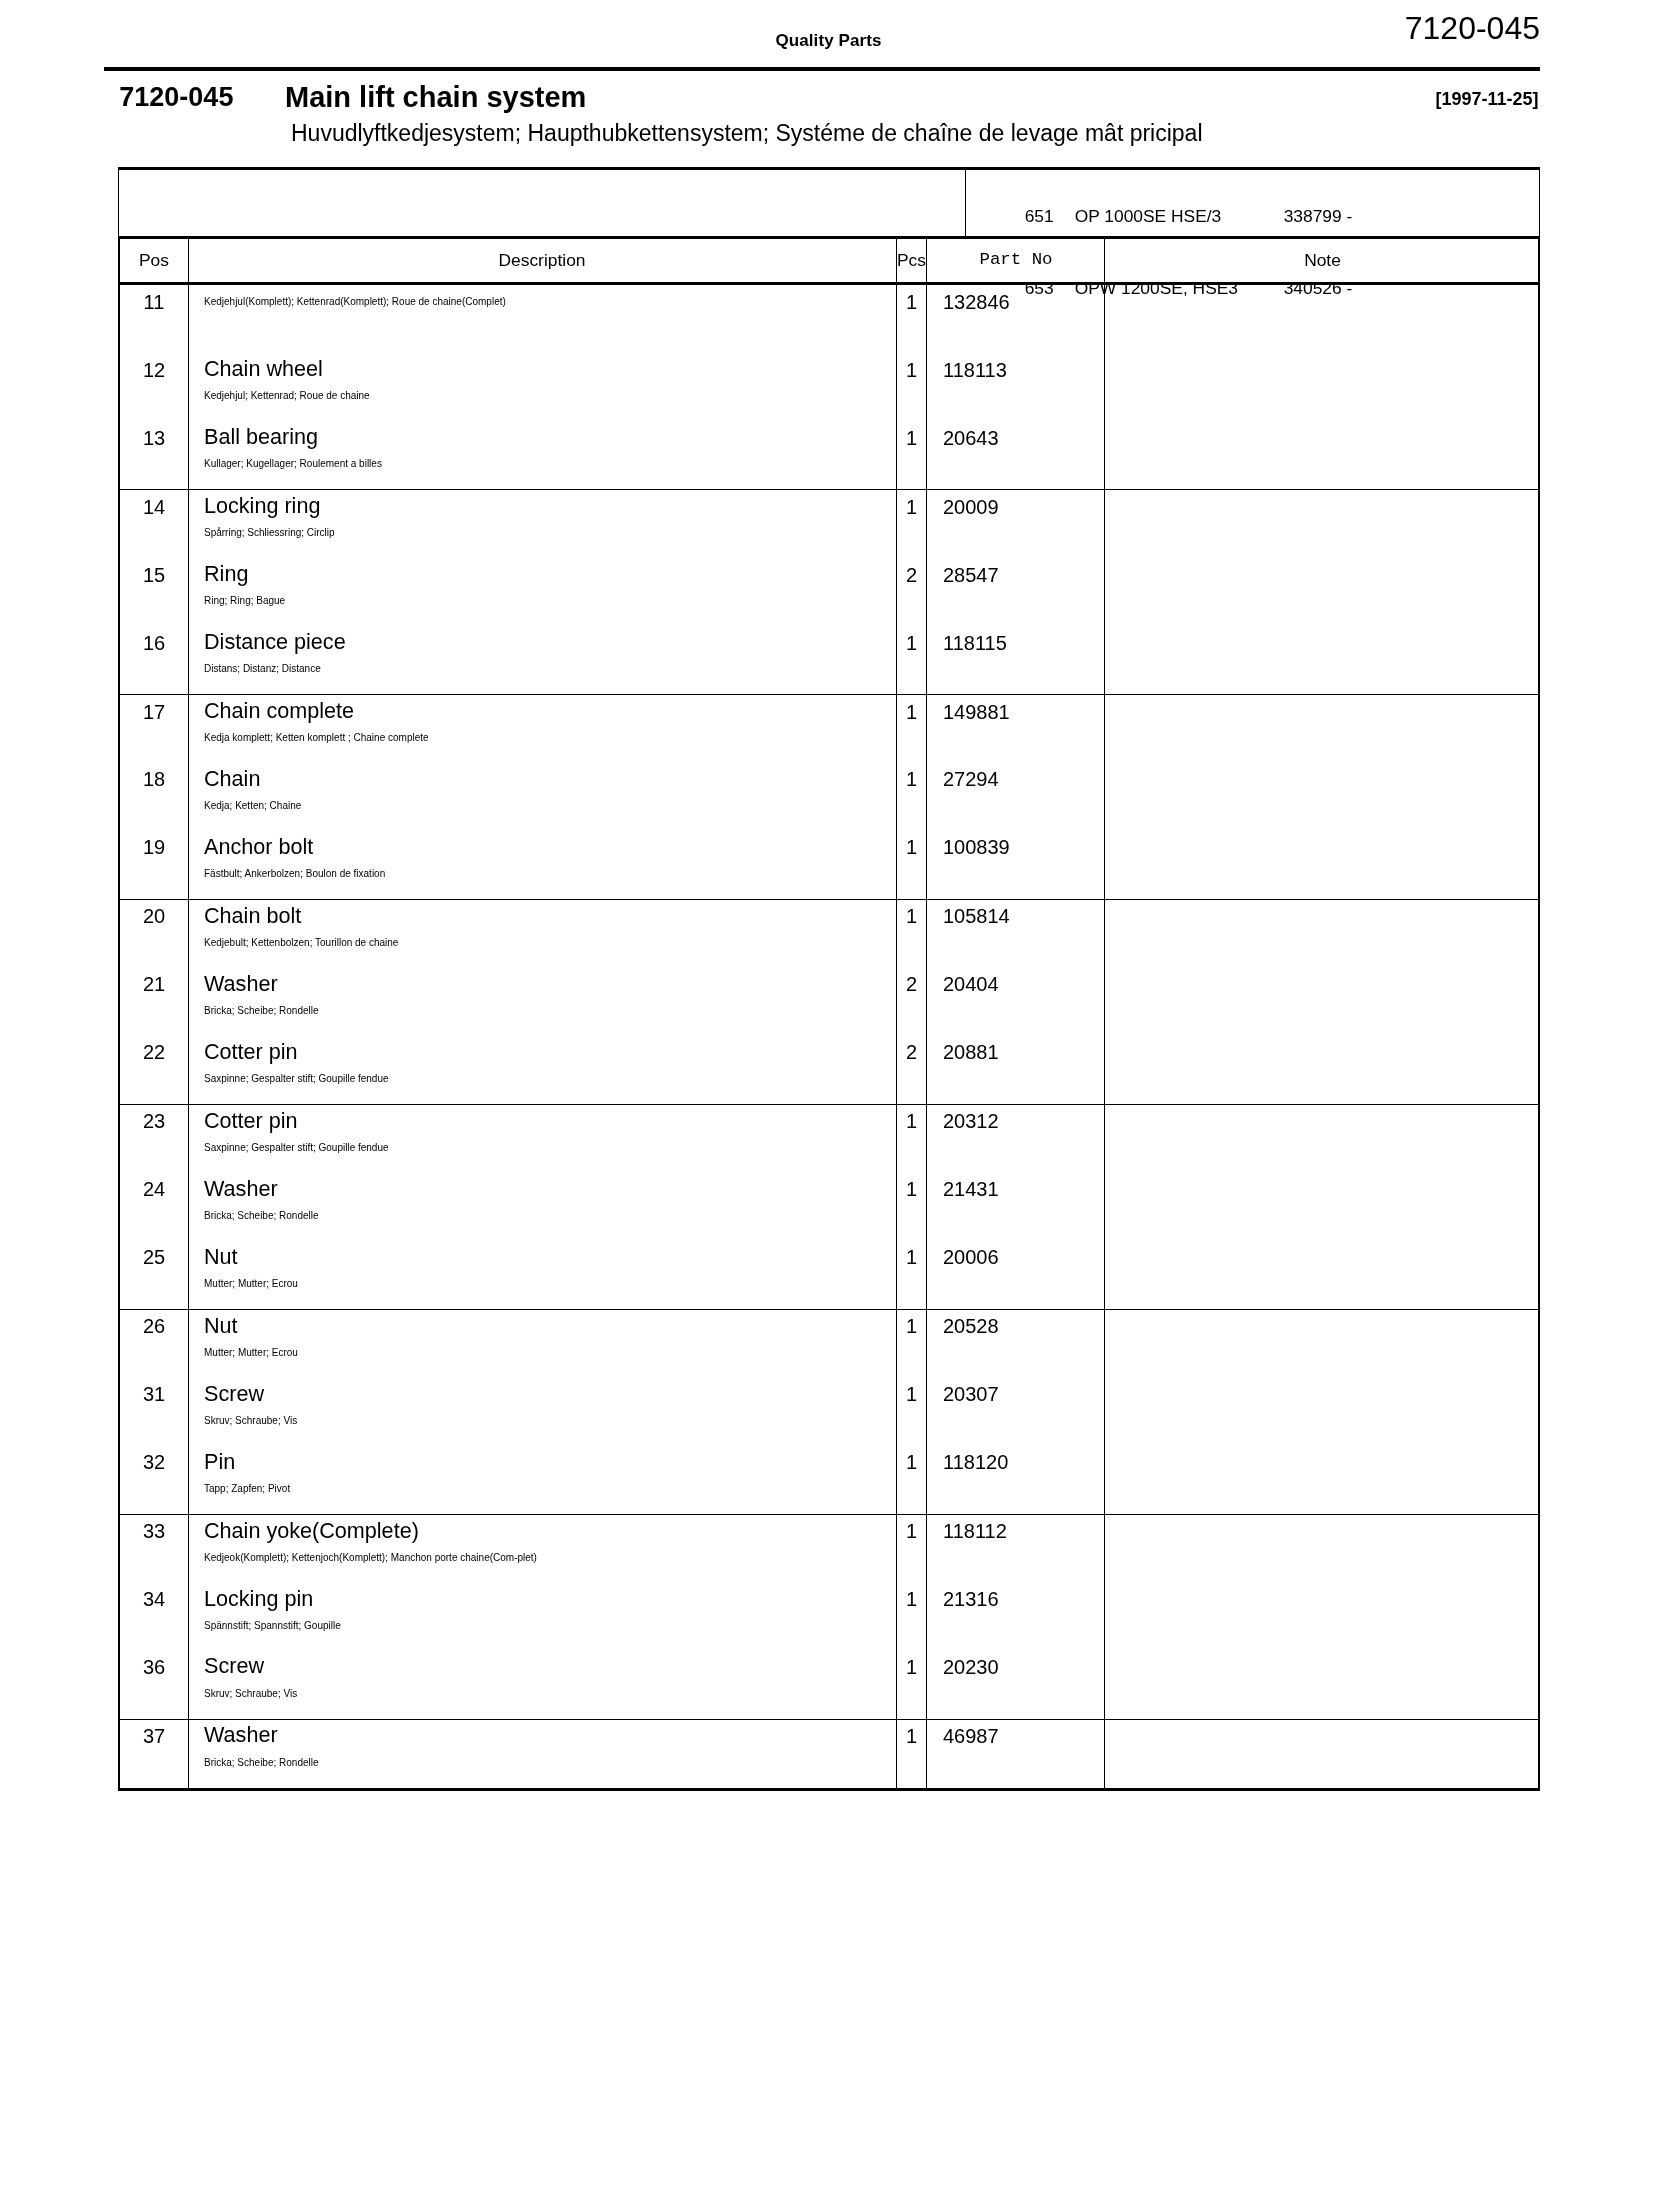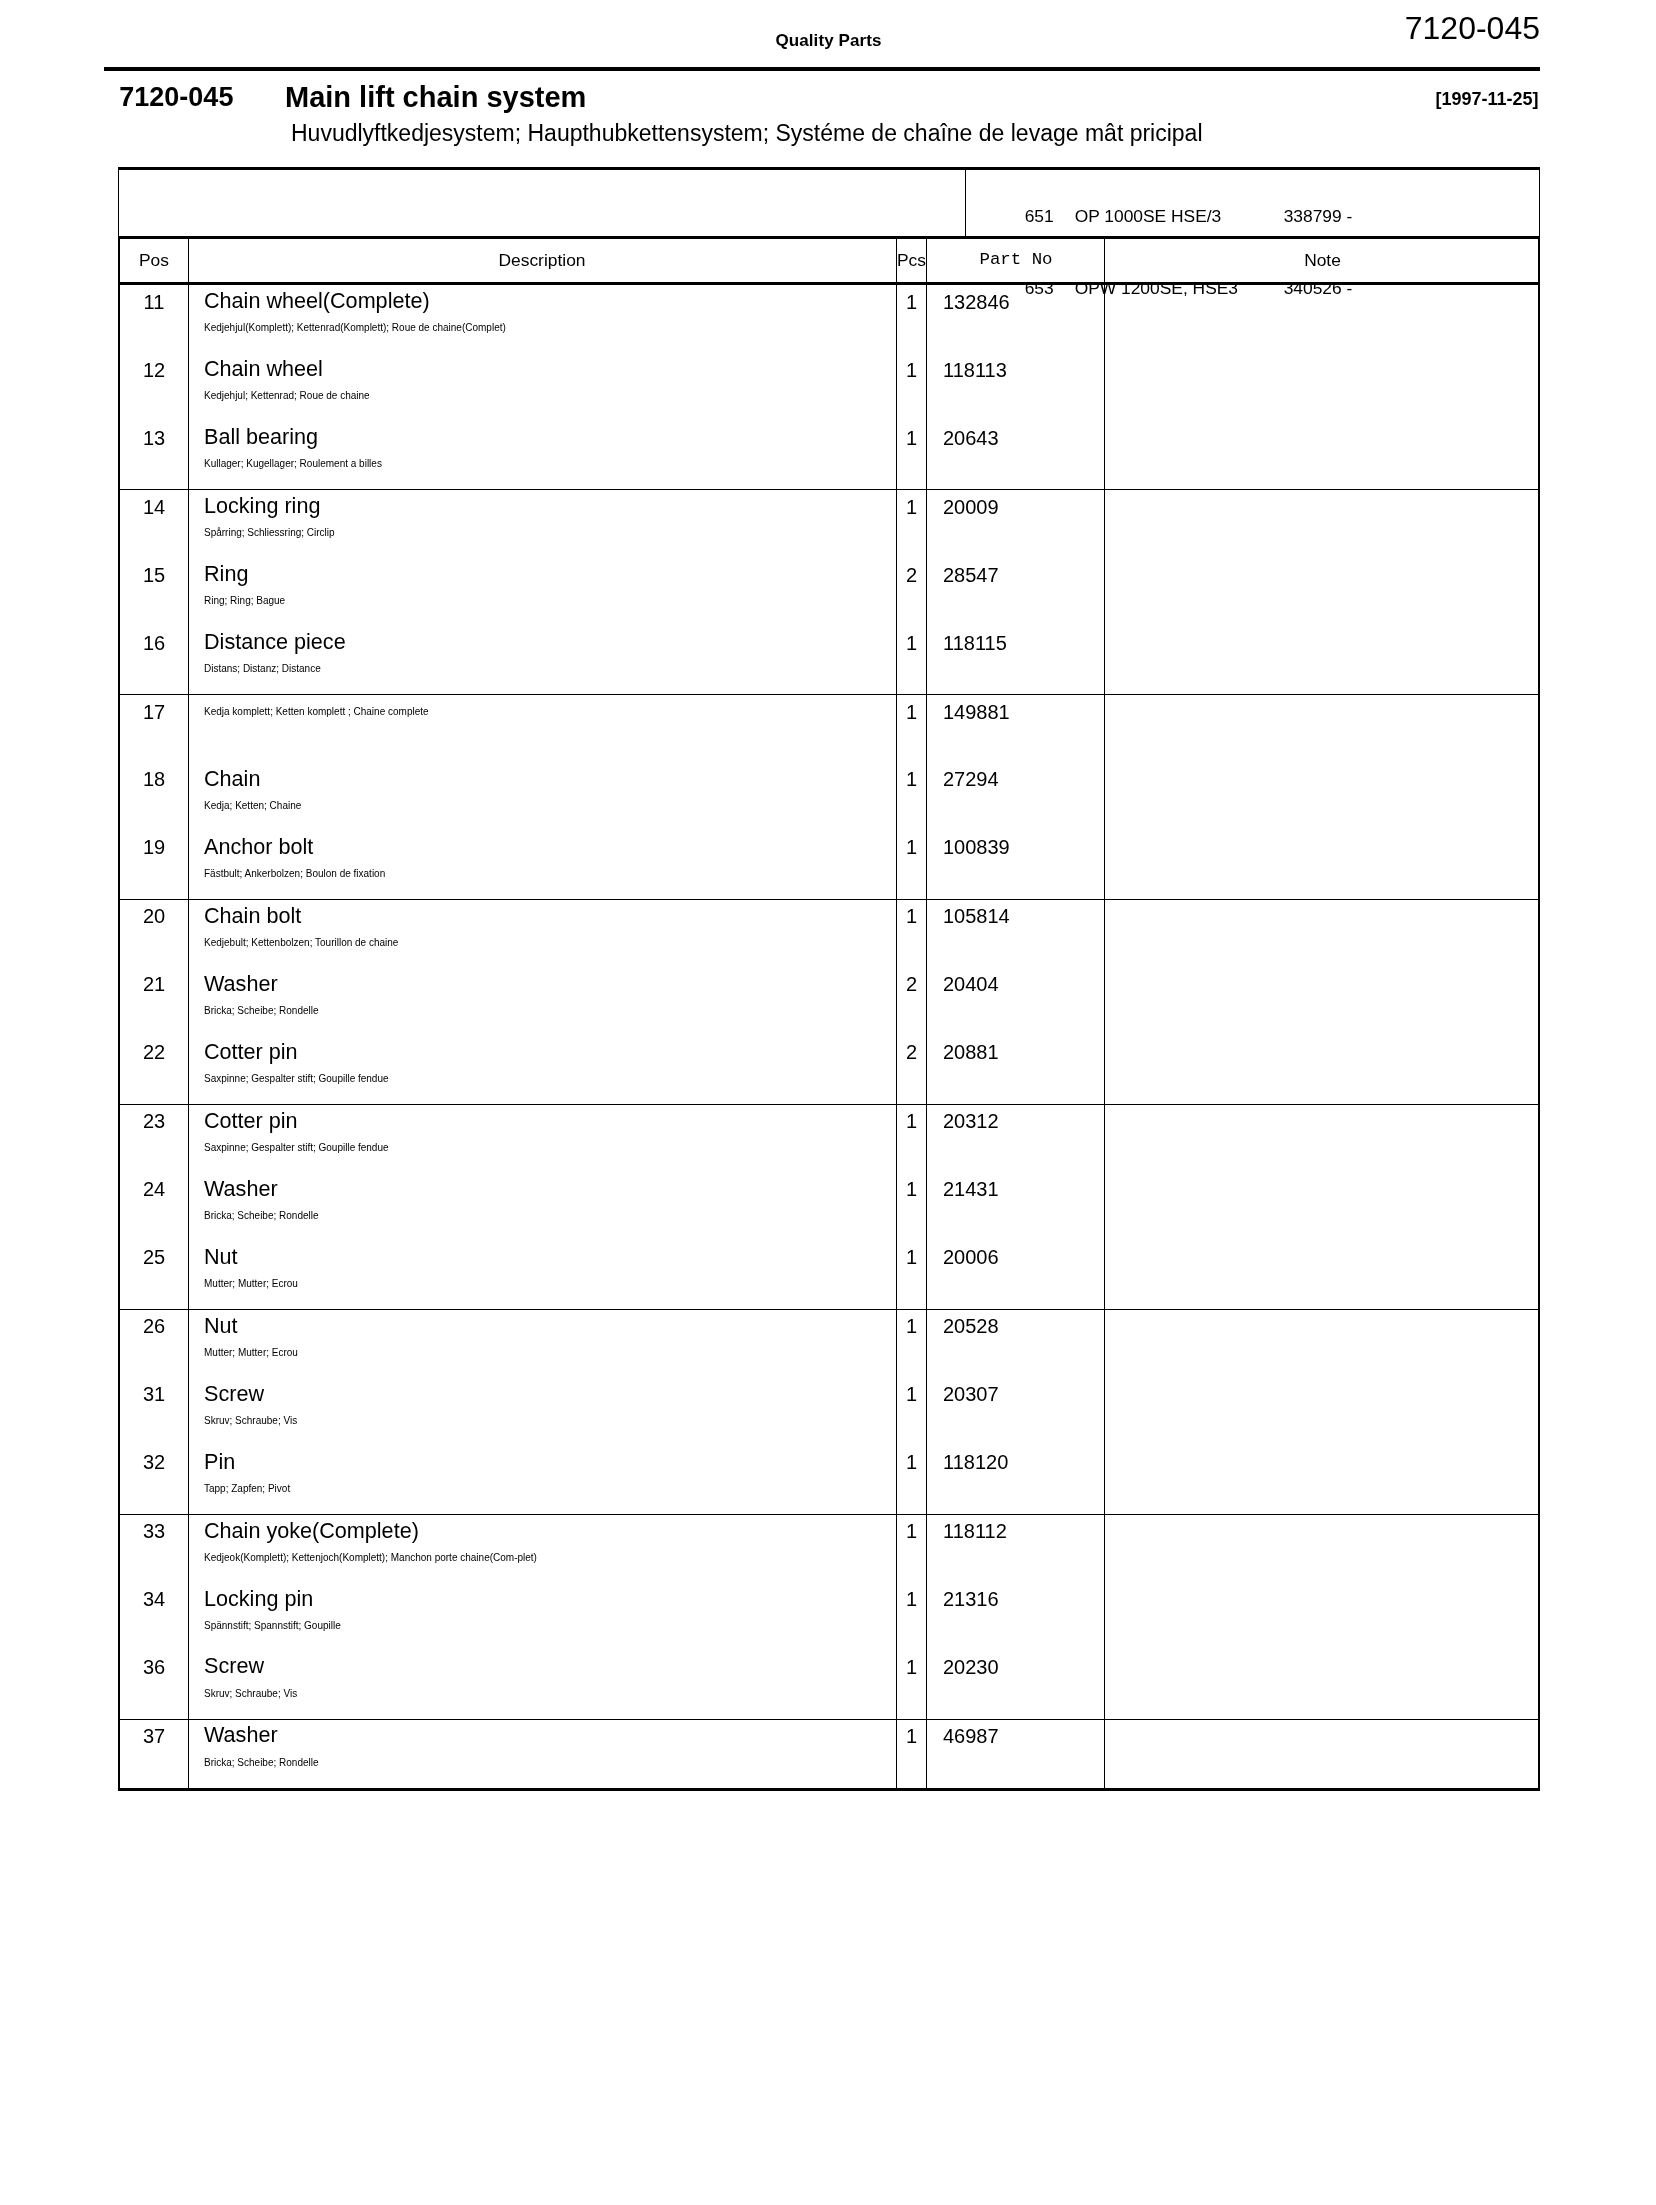--- a/index.html
+++ b/index.html
@@ -286,21 +286,20 @@
 
     <div class="tbody" id="tbody">
         <div class="group">
           <div class="vline v1"></div>
           <div class="vline v2"></div>
           <div class="vline v3"></div>
           <div class="vline v4"></div>
           <div class="row">
             <div class="r-pos">11</div>
             <div class="r-desc">
-              <div class="r-name">Chain wheel(Complete)</div>
               <div class="r-alt">Kedjehjul(Komplett); Kettenrad(Komplett); Roue de chaine(Complet)</div>
             </div>
             <div class="r-pcs">1</div>
             <div class="r-part">132846</div>
             <div class="r-note"></div>
           </div>
           <div class="row">
             <div class="r-pos">12</div>
             <div class="r-desc">
               <div class="r-name">Chain wheel</div>
@@ -358,20 +357,21 @@
           </div>
         </div>
         <div class="group">
           <div class="vline v1"></div>
           <div class="vline v2"></div>
           <div class="vline v3"></div>
           <div class="vline v4"></div>
           <div class="row">
             <div class="r-pos">17</div>
             <div class="r-desc">
+              <div class="r-name">Chain complete</div>
               <div class="r-alt">Kedja komplett; Ketten komplett ; Chaine complete</div>
             </div>
             <div class="r-pcs">1</div>
             <div class="r-part">149881</div>
             <div class="r-note"></div>
           </div>
           <div class="row">
             <div class="r-pos">18</div>
             <div class="r-desc">
               <div class="r-name">Chain</div>

